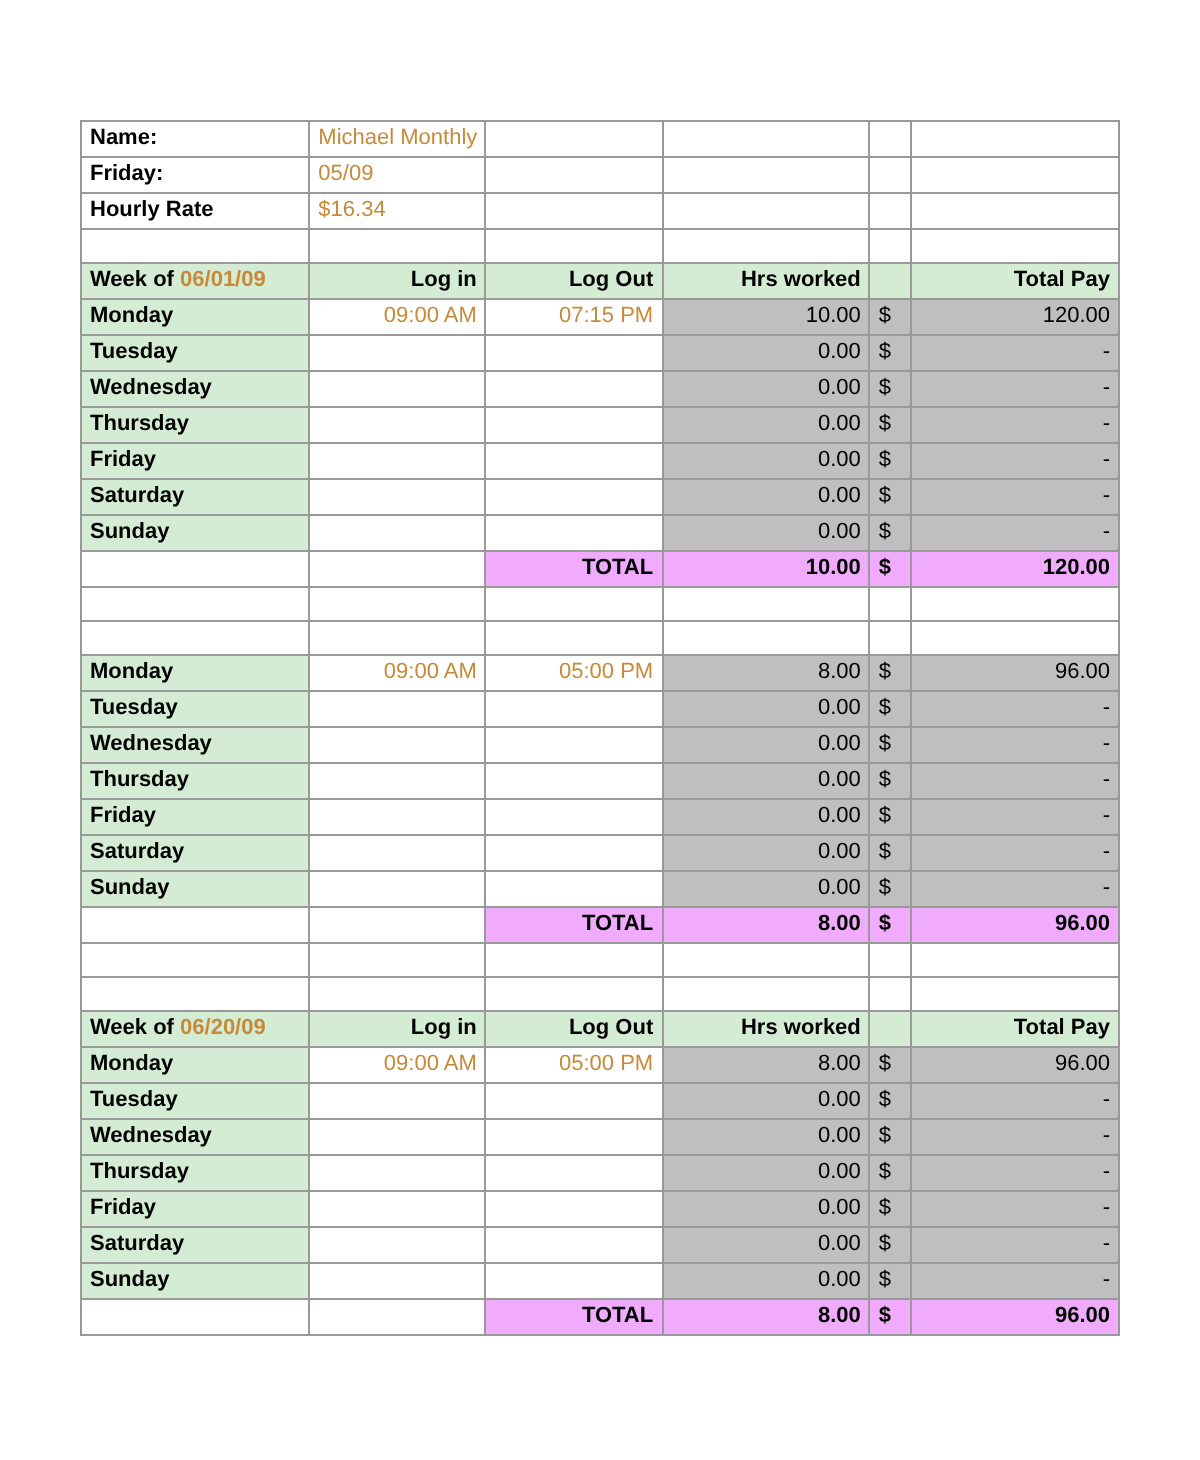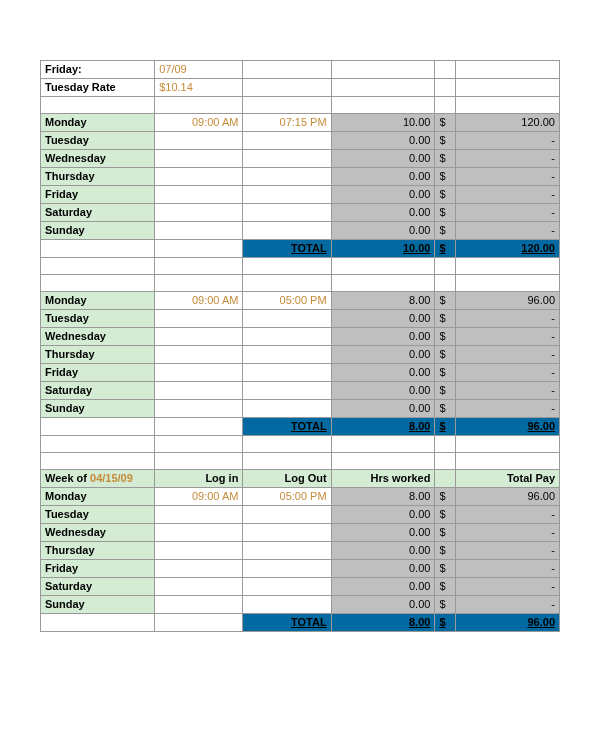--- a/index.html
+++ b/index.html
@@ -29,232 +29,160 @@
   .col-a { width: 22%; }
   .col-b { width: 17%; }
   .col-c { width: 17%; }
   .col-d { width: 20%; }
   .col-e { width: 4%; }
   .col-f { width: 20%; }
   .bold { font-weight: bold; }
   .orange { color: #c68a3a; }
   .green-light { background: #d3ecd3; }
   .grey { background: #bfbfbf; }
-  .green-bright { background: #0369a1; font-weight: bold; text-decoration: underline; }
+  .green-bright { background: #f0abfc; font-weight: bold; }
   .right { text-align: right; }
   .blank-row td { border: 1px solid #999; }
 </style>
 </head>
 <body>
 
 <table>
   <colgroup>
     <col class="col-a">
       <col class="col-b">
       <col class="col-c">
       <col class="col-d">
       <col class="col-e">
       <col class="col-f">
   </colgroup>
   <tbody id="tbody">
       <tr>
+        <td class="bold">Name:</td>
+        <td class="orange">Michael Monthly</td>
+        <td></td>
+        <td></td>
+        <td></td>
+        <td></td>
+      </tr>
+      <tr>
         <td class="bold">Friday:</td>
-        <td class="orange">07/09</td>
-        <td></td>
-        <td></td>
-        <td></td>
-        <td></td>
-      </tr>
-      <tr>
-        <td class="bold">Tuesday Rate</td>
-        <td class="orange">$10.14</td>
-        <td></td>
-        <td></td>
-        <td></td>
-        <td></td>
-      </tr>
-      <tr class="blank-row">
-        <td></td>
-        <td></td>
-        <td></td>
-        <td></td>
-        <td></td>
-        <td></td>
-      </tr>
-      <tr>
-        <td class="green-light bold">Monday</td>
-        <td class="orange right">09:00 AM</td>
-        <td class="orange right">07:15 PM</td>
-        <td class="grey right">10.00</td>
-        <td class="grey">$</td>
-        <td class="grey right">120.00</td>
-      </tr>
-      <tr>
-        <td class="green-light bold">Tuesday</td>
-        <td class="orange right"></td>
-        <td class="orange right"></td>
-        <td class="grey right">0.00</td>
-        <td class="grey">$</td>
-        <td class="grey right">-</td>
-      </tr>
-      <tr>
-        <td class="green-light bold">Wednesday</td>
-        <td class="orange right"></td>
-        <td class="orange right"></td>
-        <td class="grey right">0.00</td>
-        <td class="grey">$</td>
-        <td class="grey right">-</td>
-      </tr>
-      <tr>
-        <td class="green-light bold">Thursday</td>
-        <td class="orange right"></td>
-        <td class="orange right"></td>
-        <td class="grey right">0.00</td>
-        <td class="grey">$</td>
-        <td class="grey right">-</td>
-      </tr>
-      <tr>
-        <td class="green-light bold">Friday</td>
-        <td class="orange right"></td>
-        <td class="orange right"></td>
-        <td class="grey right">0.00</td>
-        <td class="grey">$</td>
-        <td class="grey right">-</td>
-      </tr>
-      <tr>
-        <td class="green-light bold">Saturday</td>
-        <td class="orange right"></td>
-        <td class="orange right"></td>
-        <td class="grey right">0.00</td>
-        <td class="grey">$</td>
-        <td class="grey right">-</td>
-      </tr>
-      <tr>
-        <td class="green-light bold">Sunday</td>
-        <td class="orange right"></td>
-        <td class="orange right"></td>
-        <td class="grey right">0.00</td>
-        <td class="grey">$</td>
-        <td class="grey right">-</td>
-      </tr>
-      <tr>
-        <td></td>
-        <td></td>
-        <td class="green-bright right">TOTAL</td>
-        <td class="green-bright right">10.00</td>
-        <td class="green-bright">$</td>
-        <td class="green-bright right">120.00</td>
-      </tr>
-      <tr class="blank-row">
-        <td></td>
-        <td></td>
-        <td></td>
-        <td></td>
-        <td></td>
-        <td></td>
-      </tr>
-      <tr class="blank-row">
-        <td></td>
-        <td></td>
-        <td></td>
-        <td></td>
-        <td></td>
-        <td></td>
-      </tr>
-      <tr>
-        <td class="green-light bold">Monday</td>
-        <td class="orange right">09:00 AM</td>
-        <td class="orange right">05:00 PM</td>
-        <td class="grey right">8.00</td>
-        <td class="grey">$</td>
-        <td class="grey right">96.00</td>
-      </tr>
-      <tr>
-        <td class="green-light bold">Tuesday</td>
-        <td class="orange right"></td>
-        <td class="orange right"></td>
-        <td class="grey right">0.00</td>
-        <td class="grey">$</td>
-        <td class="grey right">-</td>
-      </tr>
-      <tr>
-        <td class="green-light bold">Wednesday</td>
-        <td class="orange right"></td>
-        <td class="orange right"></td>
-        <td class="grey right">0.00</td>
-        <td class="grey">$</td>
-        <td class="grey right">-</td>
-      </tr>
-      <tr>
-        <td class="green-light bold">Thursday</td>
-        <td class="orange right"></td>
-        <td class="orange right"></td>
-        <td class="grey right">0.00</td>
-        <td class="grey">$</td>
-        <td class="grey right">-</td>
-      </tr>
-      <tr>
-        <td class="green-light bold">Friday</td>
-        <td class="orange right"></td>
-        <td class="orange right"></td>
-        <td class="grey right">0.00</td>
-        <td class="grey">$</td>
-        <td class="grey right">-</td>
-      </tr>
-      <tr>
-        <td class="green-light bold">Saturday</td>
-        <td class="orange right"></td>
-        <td class="orange right"></td>
-        <td class="grey right">0.00</td>
-        <td class="grey">$</td>
-        <td class="grey right">-</td>
-      </tr>
-      <tr>
-        <td class="green-light bold">Sunday</td>
-        <td class="orange right"></td>
-        <td class="orange right"></td>
-        <td class="grey right">0.00</td>
-        <td class="grey">$</td>
-        <td class="grey right">-</td>
-      </tr>
-      <tr>
-        <td></td>
-        <td></td>
-        <td class="green-bright right">TOTAL</td>
-        <td class="green-bright right">8.00</td>
-        <td class="green-bright">$</td>
-        <td class="green-bright right">96.00</td>
-      </tr>
-      <tr class="blank-row">
-        <td></td>
-        <td></td>
-        <td></td>
-        <td></td>
-        <td></td>
-        <td></td>
-      </tr>
-      <tr class="blank-row">
-        <td></td>
-        <td></td>
-        <td></td>
-        <td></td>
-        <td></td>
-        <td></td>
-      </tr>
-      <tr>
-        <td class="green-light bold"><span>Week of </span><span class="orange">04/15/09</span></td>
+        <td class="orange">05/09</td>
+        <td></td>
+        <td></td>
+        <td></td>
+        <td></td>
+      </tr>
+      <tr>
+        <td class="bold">Hourly Rate</td>
+        <td class="orange">$16.34</td>
+        <td></td>
+        <td></td>
+        <td></td>
+        <td></td>
+      </tr>
+      <tr class="blank-row">
+        <td></td>
+        <td></td>
+        <td></td>
+        <td></td>
+        <td></td>
+        <td></td>
+      </tr>
+      <tr>
+        <td class="green-light bold"><span>Week of </span><span class="orange">06/01/09</span></td>
         <td class="green-light bold right">Log in</td>
         <td class="green-light bold right">Log Out</td>
         <td class="green-light bold right">Hrs worked</td>
         <td class="green-light"></td>
         <td class="green-light bold right">Total Pay</td>
       </tr>
       <tr>
         <td class="green-light bold">Monday</td>
         <td class="orange right">09:00 AM</td>
+        <td class="orange right">07:15 PM</td>
+        <td class="grey right">10.00</td>
+        <td class="grey">$</td>
+        <td class="grey right">120.00</td>
+      </tr>
+      <tr>
+        <td class="green-light bold">Tuesday</td>
+        <td class="orange right"></td>
+        <td class="orange right"></td>
+        <td class="grey right">0.00</td>
+        <td class="grey">$</td>
+        <td class="grey right">-</td>
+      </tr>
+      <tr>
+        <td class="green-light bold">Wednesday</td>
+        <td class="orange right"></td>
+        <td class="orange right"></td>
+        <td class="grey right">0.00</td>
+        <td class="grey">$</td>
+        <td class="grey right">-</td>
+      </tr>
+      <tr>
+        <td class="green-light bold">Thursday</td>
+        <td class="orange right"></td>
+        <td class="orange right"></td>
+        <td class="grey right">0.00</td>
+        <td class="grey">$</td>
+        <td class="grey right">-</td>
+      </tr>
+      <tr>
+        <td class="green-light bold">Friday</td>
+        <td class="orange right"></td>
+        <td class="orange right"></td>
+        <td class="grey right">0.00</td>
+        <td class="grey">$</td>
+        <td class="grey right">-</td>
+      </tr>
+      <tr>
+        <td class="green-light bold">Saturday</td>
+        <td class="orange right"></td>
+        <td class="orange right"></td>
+        <td class="grey right">0.00</td>
+        <td class="grey">$</td>
+        <td class="grey right">-</td>
+      </tr>
+      <tr>
+        <td class="green-light bold">Sunday</td>
+        <td class="orange right"></td>
+        <td class="orange right"></td>
+        <td class="grey right">0.00</td>
+        <td class="grey">$</td>
+        <td class="grey right">-</td>
+      </tr>
+      <tr>
+        <td></td>
+        <td></td>
+        <td class="green-bright right">TOTAL</td>
+        <td class="green-bright right">10.00</td>
+        <td class="green-bright">$</td>
+        <td class="green-bright right">120.00</td>
+      </tr>
+      <tr class="blank-row">
+        <td></td>
+        <td></td>
+        <td></td>
+        <td></td>
+        <td></td>
+        <td></td>
+      </tr>
+      <tr class="blank-row">
+        <td></td>
+        <td></td>
+        <td></td>
+        <td></td>
+        <td></td>
+        <td></td>
+      </tr>
+      <tr>
+        <td class="green-light bold">Monday</td>
+        <td class="orange right">09:00 AM</td>
         <td class="orange right">05:00 PM</td>
         <td class="grey right">8.00</td>
         <td class="grey">$</td>
         <td class="grey right">96.00</td>
       </tr>
       <tr>
         <td class="green-light bold">Tuesday</td>
         <td class="orange right"></td>
         <td class="orange right"></td>
         <td class="grey right">0.00</td>
@@ -302,14 +230,102 @@
         <td class="grey right">-</td>
       </tr>
       <tr>
         <td></td>
         <td></td>
         <td class="green-bright right">TOTAL</td>
         <td class="green-bright right">8.00</td>
         <td class="green-bright">$</td>
         <td class="green-bright right">96.00</td>
       </tr>
+      <tr class="blank-row">
+        <td></td>
+        <td></td>
+        <td></td>
+        <td></td>
+        <td></td>
+        <td></td>
+      </tr>
+      <tr class="blank-row">
+        <td></td>
+        <td></td>
+        <td></td>
+        <td></td>
+        <td></td>
+        <td></td>
+      </tr>
+      <tr>
+        <td class="green-light bold"><span>Week of </span><span class="orange">06/20/09</span></td>
+        <td class="green-light bold right">Log in</td>
+        <td class="green-light bold right">Log Out</td>
+        <td class="green-light bold right">Hrs worked</td>
+        <td class="green-light"></td>
+        <td class="green-light bold right">Total Pay</td>
+      </tr>
+      <tr>
+        <td class="green-light bold">Monday</td>
+        <td class="orange right">09:00 AM</td>
+        <td class="orange right">05:00 PM</td>
+        <td class="grey right">8.00</td>
+        <td class="grey">$</td>
+        <td class="grey right">96.00</td>
+      </tr>
+      <tr>
+        <td class="green-light bold">Tuesday</td>
+        <td class="orange right"></td>
+        <td class="orange right"></td>
+        <td class="grey right">0.00</td>
+        <td class="grey">$</td>
+        <td class="grey right">-</td>
+      </tr>
+      <tr>
+        <td class="green-light bold">Wednesday</td>
+        <td class="orange right"></td>
+        <td class="orange right"></td>
+        <td class="grey right">0.00</td>
+        <td class="grey">$</td>
+        <td class="grey right">-</td>
+      </tr>
+      <tr>
+        <td class="green-light bold">Thursday</td>
+        <td class="orange right"></td>
+        <td class="orange right"></td>
+        <td class="grey right">0.00</td>
+        <td class="grey">$</td>
+        <td class="grey right">-</td>
+      </tr>
+      <tr>
+        <td class="green-light bold">Friday</td>
+        <td class="orange right"></td>
+        <td class="orange right"></td>
+        <td class="grey right">0.00</td>
+        <td class="grey">$</td>
+        <td class="grey right">-</td>
+      </tr>
+      <tr>
+        <td class="green-light bold">Saturday</td>
+        <td class="orange right"></td>
+        <td class="orange right"></td>
+        <td class="grey right">0.00</td>
+        <td class="grey">$</td>
+        <td class="grey right">-</td>
+      </tr>
+      <tr>
+        <td class="green-light bold">Sunday</td>
+        <td class="orange right"></td>
+        <td class="orange right"></td>
+        <td class="grey right">0.00</td>
+        <td class="grey">$</td>
+        <td class="grey right">-</td>
+      </tr>
+      <tr>
+        <td></td>
+        <td></td>
+        <td class="green-bright right">TOTAL</td>
+        <td class="green-bright right">8.00</td>
+        <td class="green-bright">$</td>
+        <td class="green-bright right">96.00</td>
+      </tr>
     </tbody>
 </table>
 
 </body></html>

